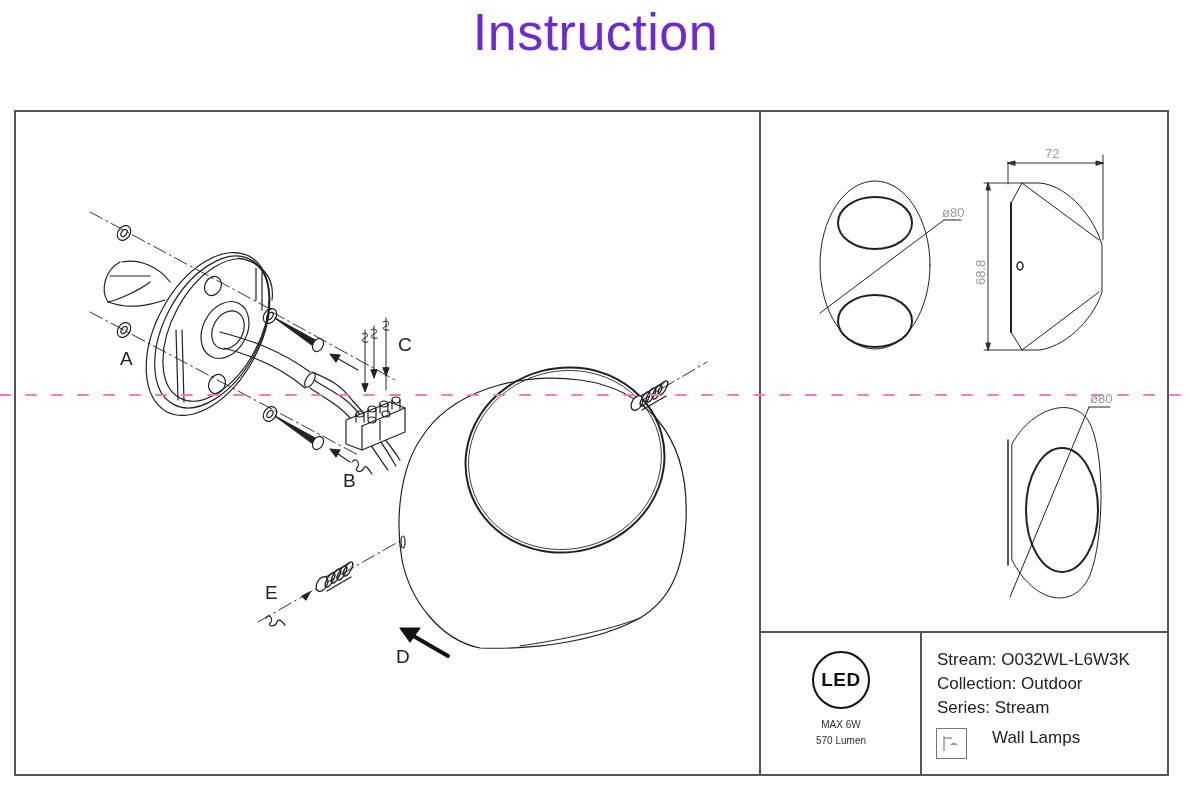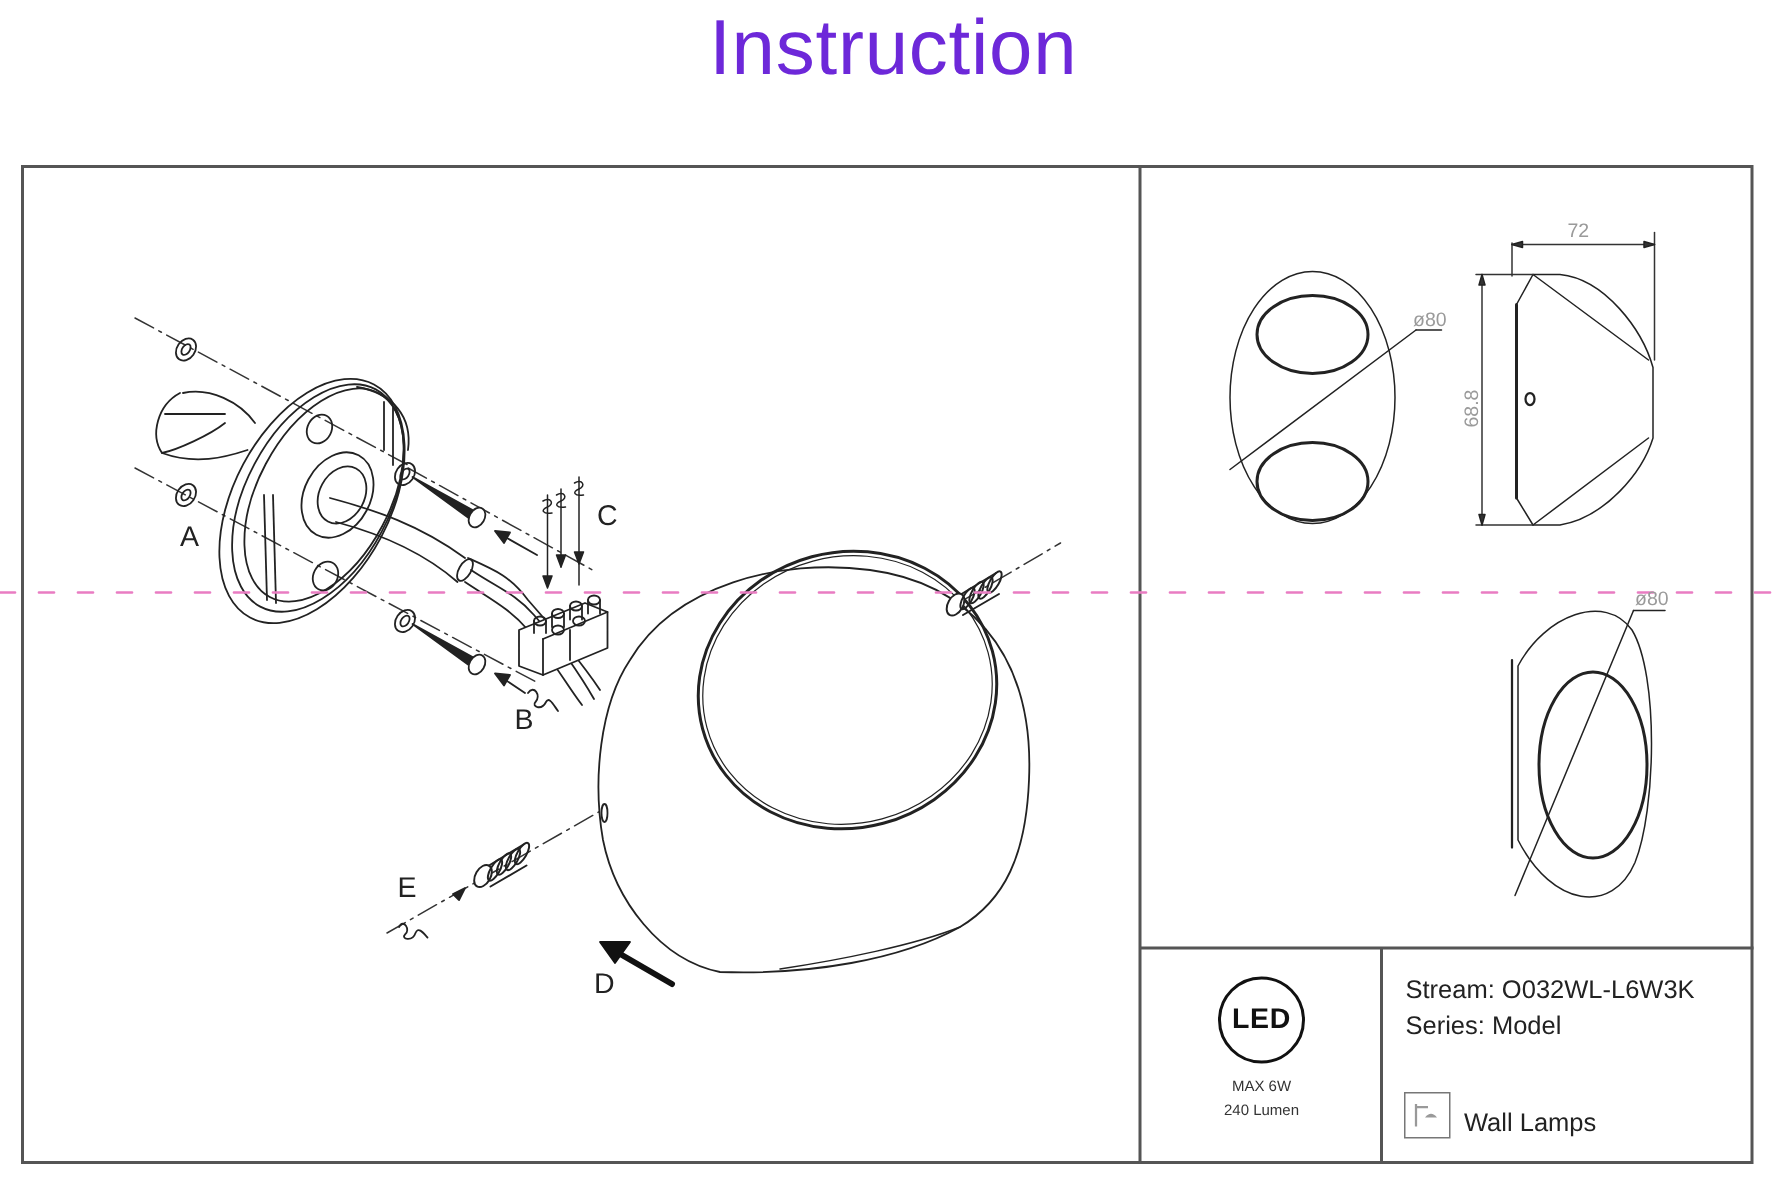--- a/index.html
+++ b/index.html
@@ -12,21 +12,21 @@
     .vdiv { position: absolute; left: 759px; top: 110px; width: 2px; height: 666px; background: #555; }
     .hdiv { position: absolute; left: 760px; top: 631px; width: 409px; height: 2px; background: #555; }
     .idiv { position: absolute; left: 920px; top: 632px; width: 2px; height: 144px; background: #555; }
     svg.draw { position: absolute; left: 0; top: 0; }
     .led-box { position: absolute; left: 762px; top: 634px; width: 158px; height: 140px; text-align: center; }
     .led-circle { position: absolute; left: 50px; top: 17px; width: 58px; height: 58px; border: 2px solid #111;
                   border-radius: 50%; box-sizing: border-box; display: flex; align-items: center; justify-content: center;
                   font-weight: 700; font-size: 19px; letter-spacing: 0.5px; color: #111; }
     .led-spec { position: absolute; left: 0; width: 158px; font-size: 10px; color: #333; }
     .info { position: absolute; left: 937px; top: 648px; font-size: 17px; color: #222; line-height: 24px; }
-    .cat { position: absolute; left: 936px; top: 728px; display: flex; align-items: flex-end; }
+    .cat { position: absolute; left: 936px; top: 728px; display: flex; align-items: flex-start; gap: 16px; }
     .cat-icon { width: 31px; height: 31px; border: 1.5px solid #777; box-sizing: border-box; position: relative; }
     .cat-label { margin-left: 9px; font-size: 17px; color: #222; }
     .lbl { position: absolute; font-size: 19px; color: #222; }
   </style>
 </head>
 <body>
 
 <div class="title">Instruction</div>
 
 <div class="frame"></div>
@@ -217,26 +217,27 @@
 <div class="lbl" style="left:343px; top:470px;">B</div>
 <div class="lbl" style="left:398px; top:334px;">C</div>
 <div class="lbl" style="left:396px; top:646px;">D</div>
 <div class="lbl" style="left:265px; top:582px;">E</div>
 
 <div class="led-box">
   <div class="led-circle">
     <span>LED</span>
   </div>
   <div class="led-spec" style="top:85px;">MAX 6W</div>
-  <div class="led-spec" style="top:101px;">240 Lumen</div>
+  <div class="led-spec" style="top:101px;">570 Lumen</div>
 </div>
 
 <div class="info">
   <div>Stream: O032WL-L6W3K</div>
-  <div>Series: Model</div>
+  <div>Collection: Outdoor</div>
+  <div>Series: Stream</div>
 </div>
 <div class="cat">
   <div class="cat-icon">
     <svg width="28" height="28" viewBox="0 0 28 28" style="position:absolute;left:0;top:0;">
       <line x1="7" y1="7" x2="7" y2="22" stroke="#999" stroke-width="1.5"></line>
       <line x1="7" y1="9" x2="15" y2="9" stroke="#999" stroke-width="1.5"></line>
       <path d="M13 16 Q 17 11 21 16 Z" fill="#999"></path>
     </svg>
   </div>
   <div class="cat-label">Wall Lamps</div>

